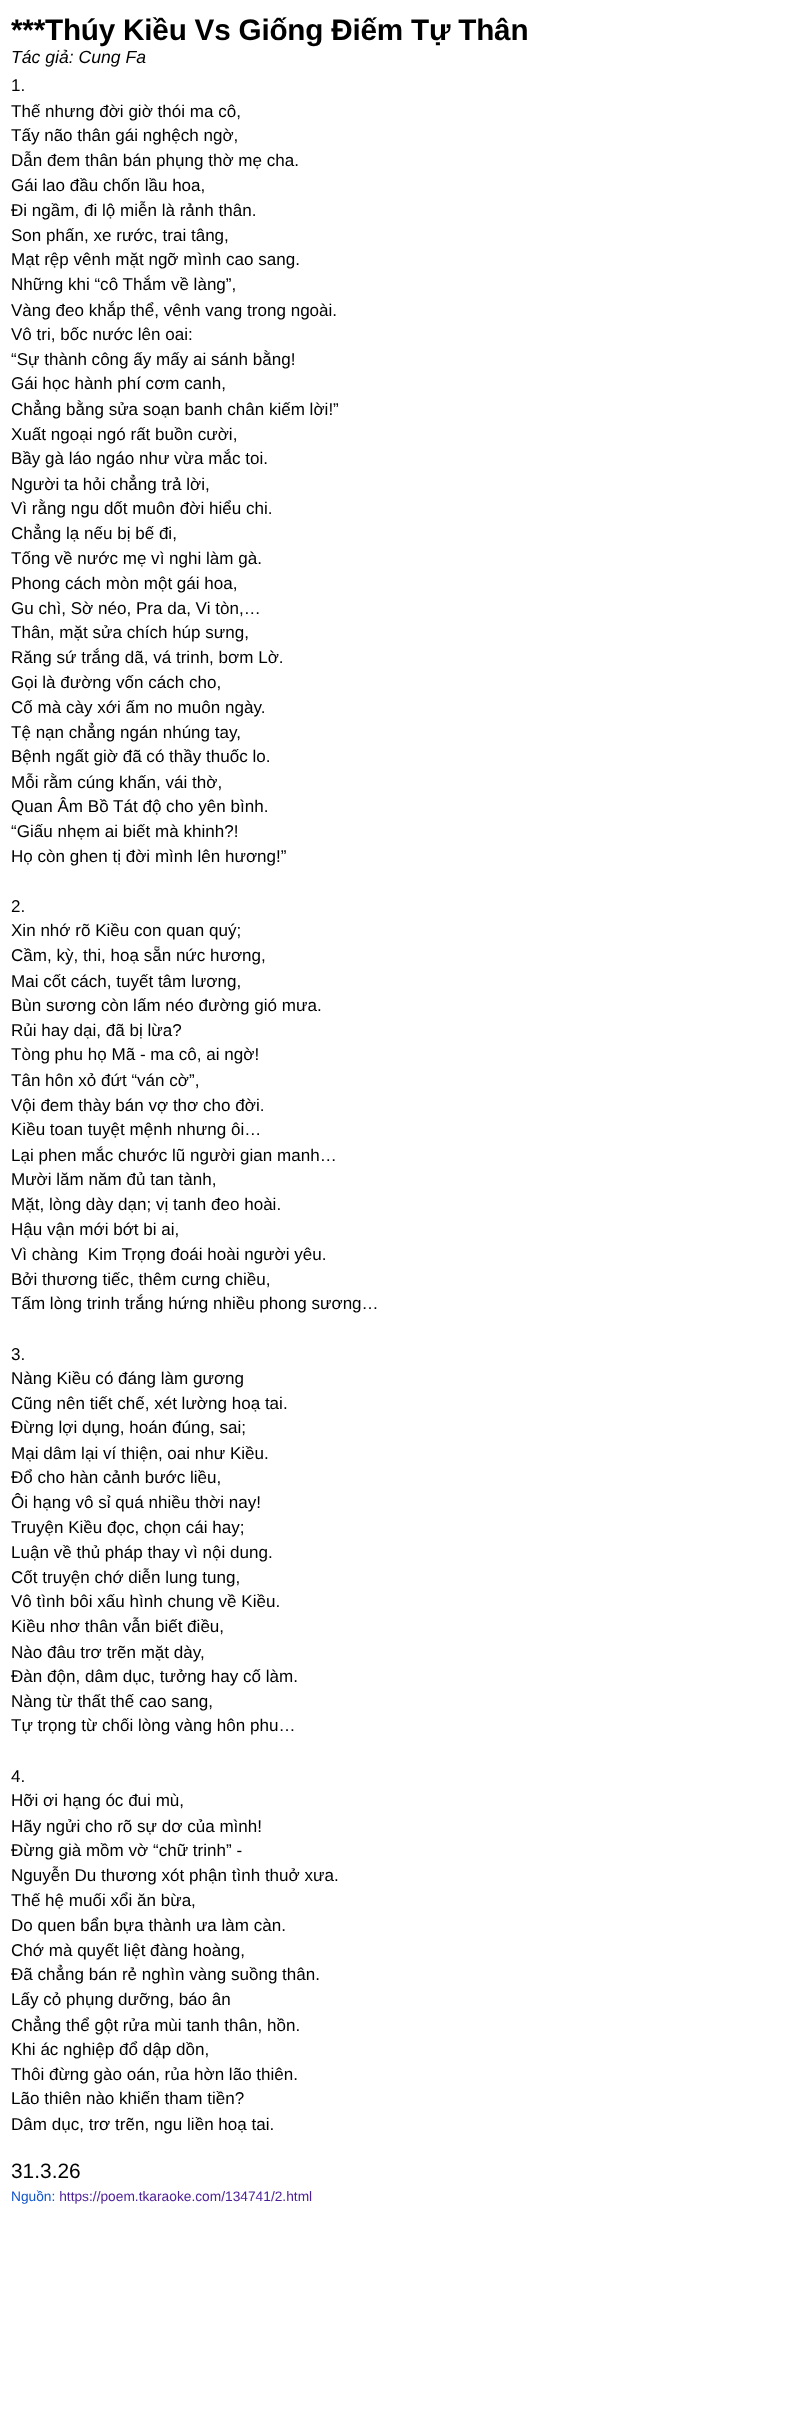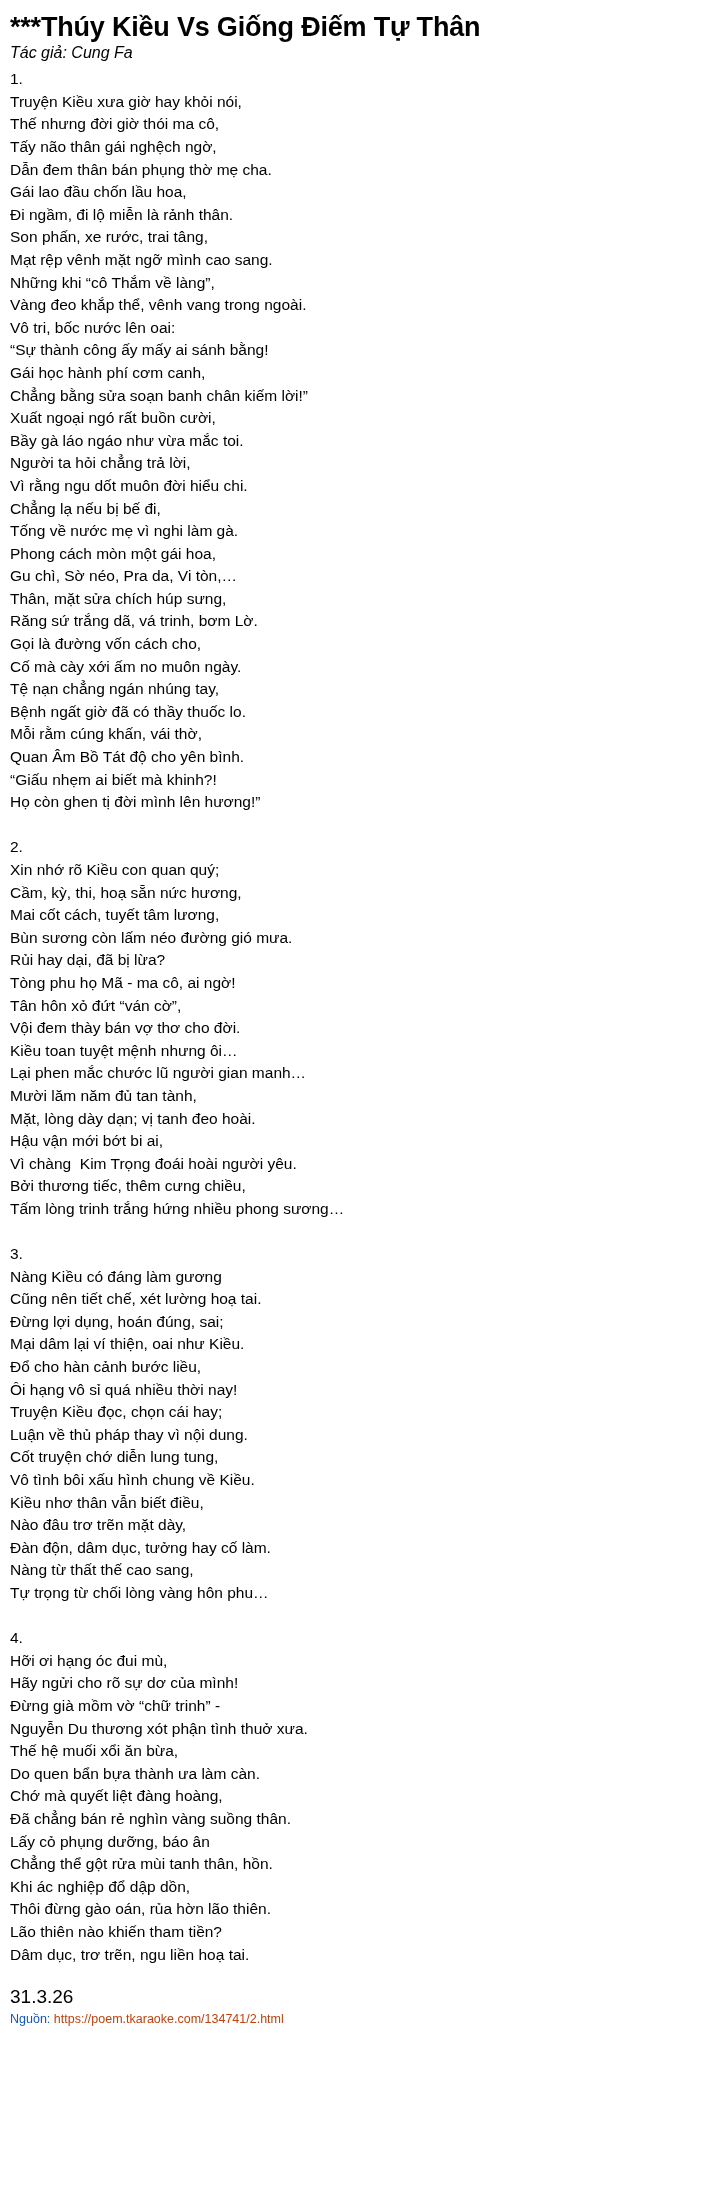--- a/index.html
+++ b/index.html
@@ -48,37 +48,36 @@
   }
   .date {
     font-size: 19px;
     margin: 20px 0 4px 0;
   }
   .source {
     font-size: 12.5px;
     color: #1155cc;
   }
   .source a {
-    color: #c2410c;
+    color: #4c1d95;
     text-decoration: none;
   }
 </style>
 </head>
 <body>
 
 <div class="page">
 
   <h1 class="title">***Thúy Kiều Vs Giống Điếm Tự Thân</h1>
   <div class="author">Tác giả: Cung Fa</div>
 
   <div class="poem">
 
     <div class="stanza">
       <div class="line stanza-number">1.</div>
-      <div class="line">Truyện Kiều xưa giờ hay khỏi nói,</div>
       <div class="line">Thế nhưng đời giờ thói ma cô,</div>
       <div class="line">Tấy não thân gái nghệch ngờ,</div>
       <div class="line">Dẫn đem thân bán phụng thờ mẹ cha.</div>
       <div class="line">Gái lao đầu chốn lầu hoa,</div>
       <div class="line">Đi ngầm, đi lộ miễn là rảnh thân.</div>
       <div class="line">Son phấn, xe rước, trai tâng,</div>
       <div class="line">Mạt rệp vênh mặt ngỡ mình cao sang.</div>
       <div class="line">Những khi “cô Thắm về làng”,</div>
       <div class="line">Vàng đeo khắp thể, vênh vang trong ngoài.</div>
       <div class="line">Vô tri, bốc nước lên oai:</div>

